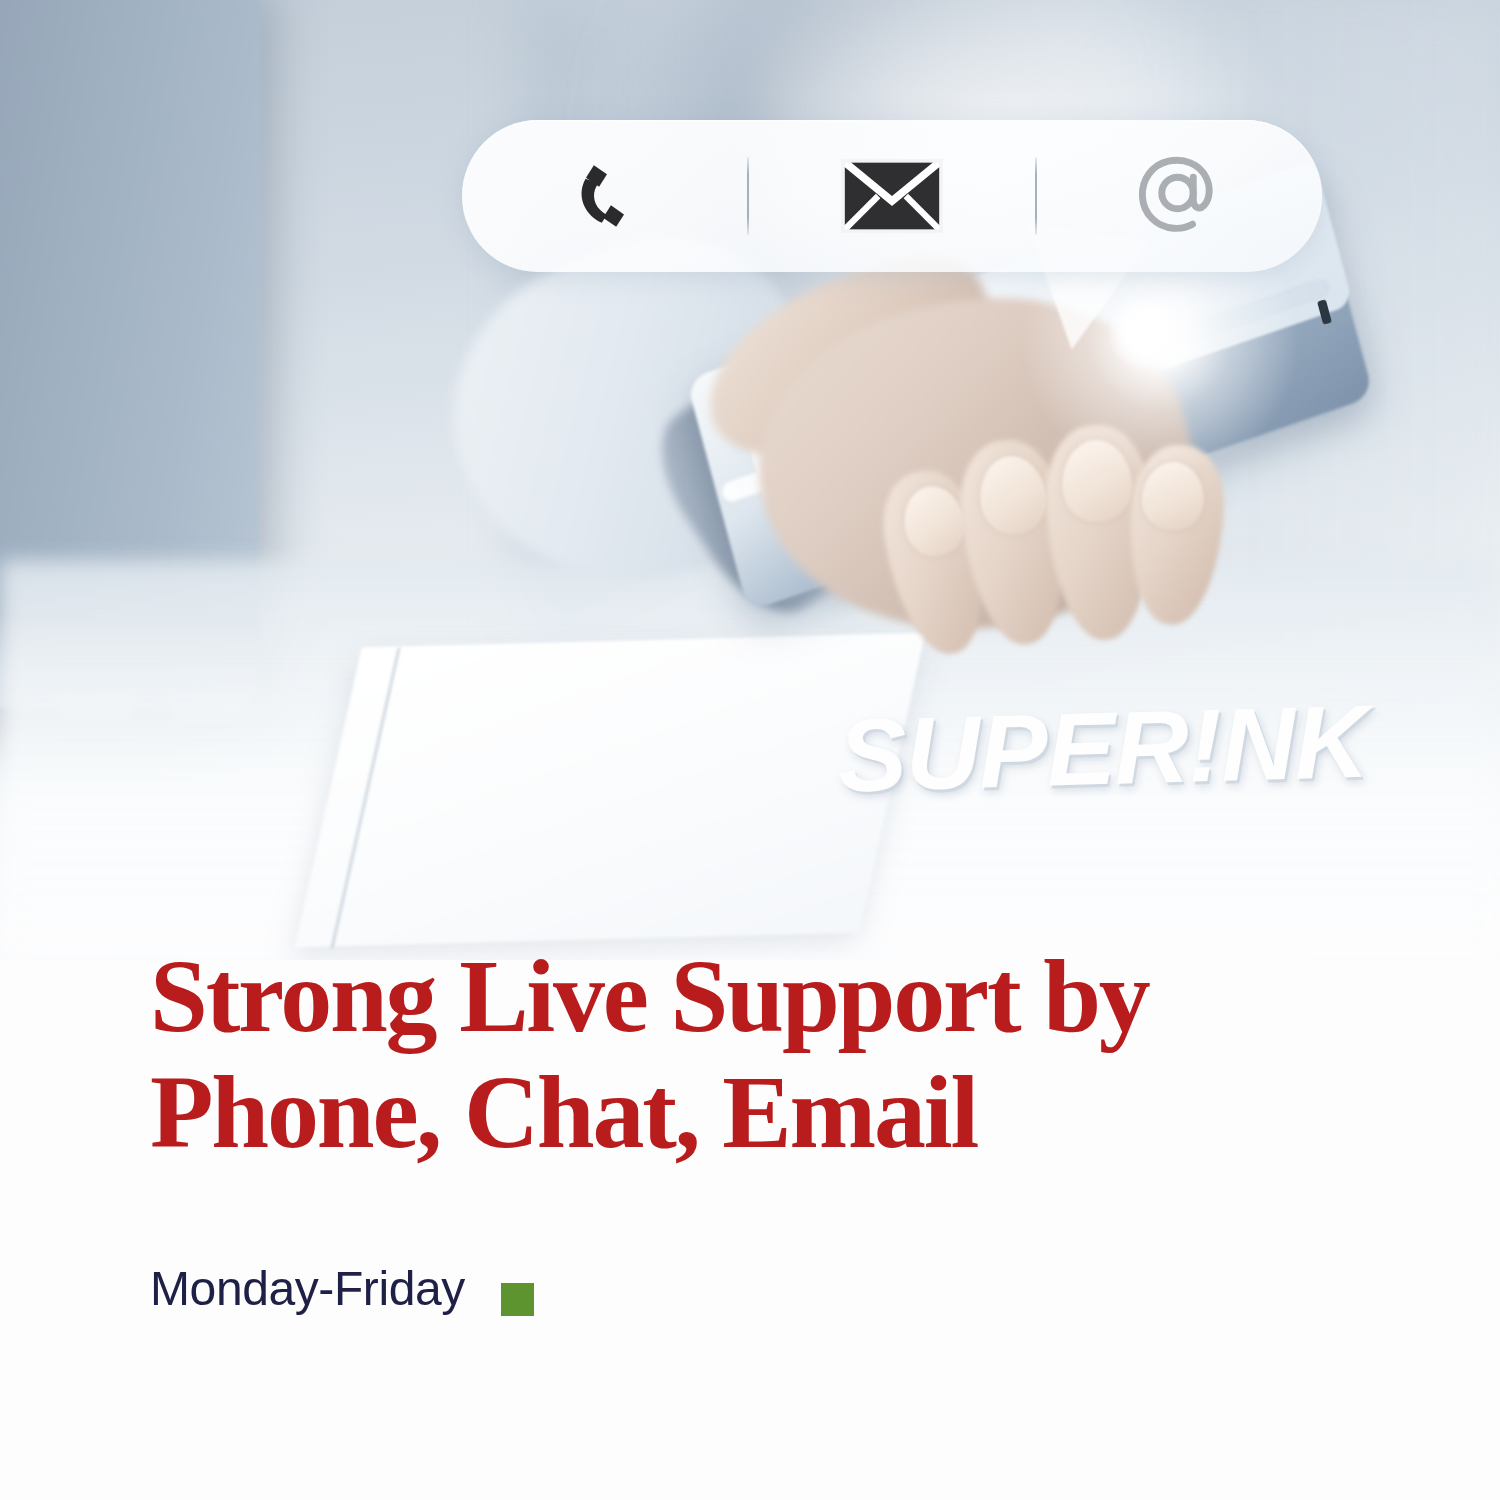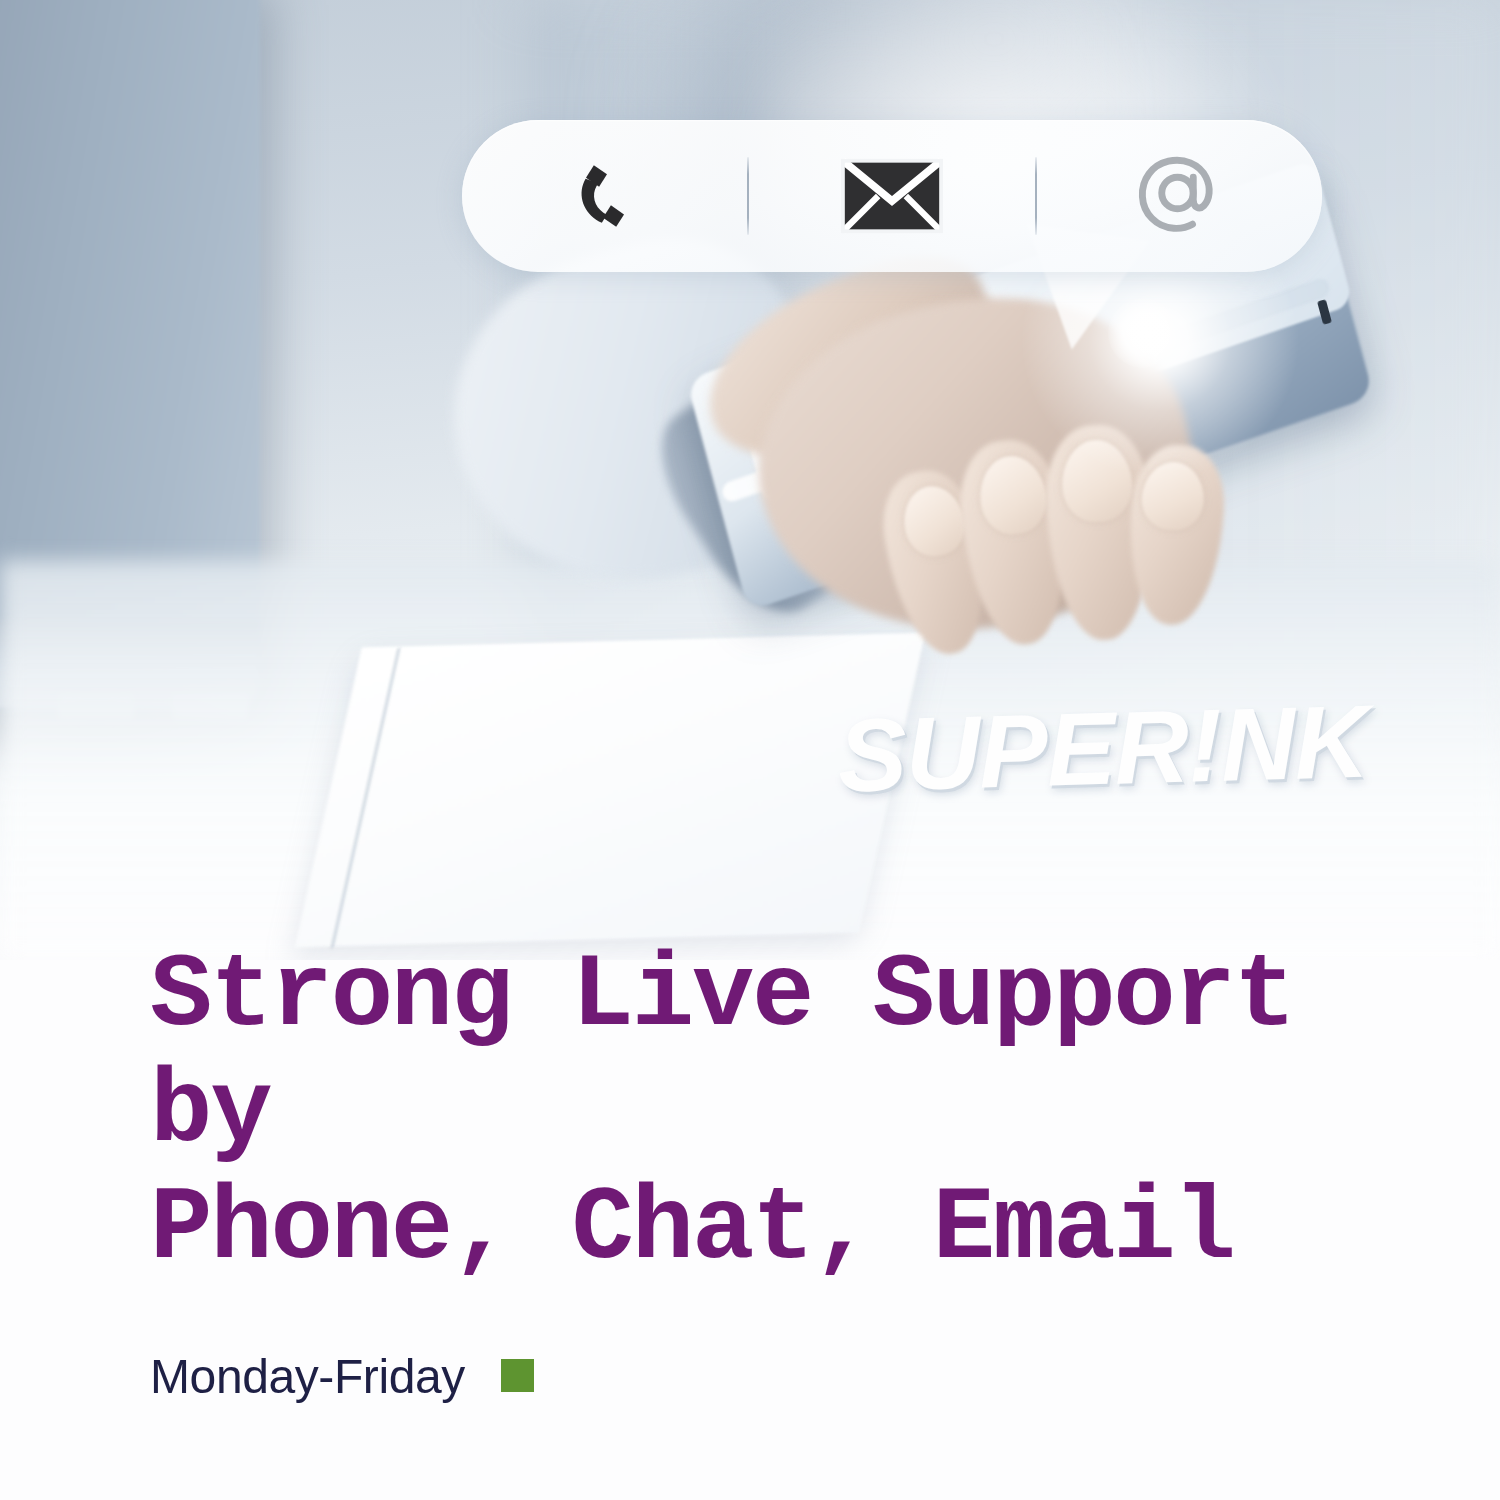--- a/index.html
+++ b/index.html
@@ -273,32 +273,32 @@
     opacity:0.96;
   }
 
   
   .content {
     position:absolute;
     left:150px; top:938px;
     width:1220px;
   }
   .headline {
-    font-family:Liberation Mono, monospace;
+    font-family:Liberation Serif, serif;
     font-size:104px;
     font-weight:700;
     line-height:1.12;
     letter-spacing:-2.2px;
-    color:#701a75;
+    color:#b91c1c;
     white-space:pre-line;
   }
   .sub-row {
     display:flex;
-    align-items:flex-start;
-    margin-top:62px;
+    align-items:flex-end;
+    margin-top:90px;
   }
   .subline {
     font-family:"Liberation Sans", sans-serif;
     font-size:48px;
     font-weight:400;
     letter-spacing:-0.4px;
     color:#1e2045;
   }
   .green-dot {
     width:33px; height:33px;

